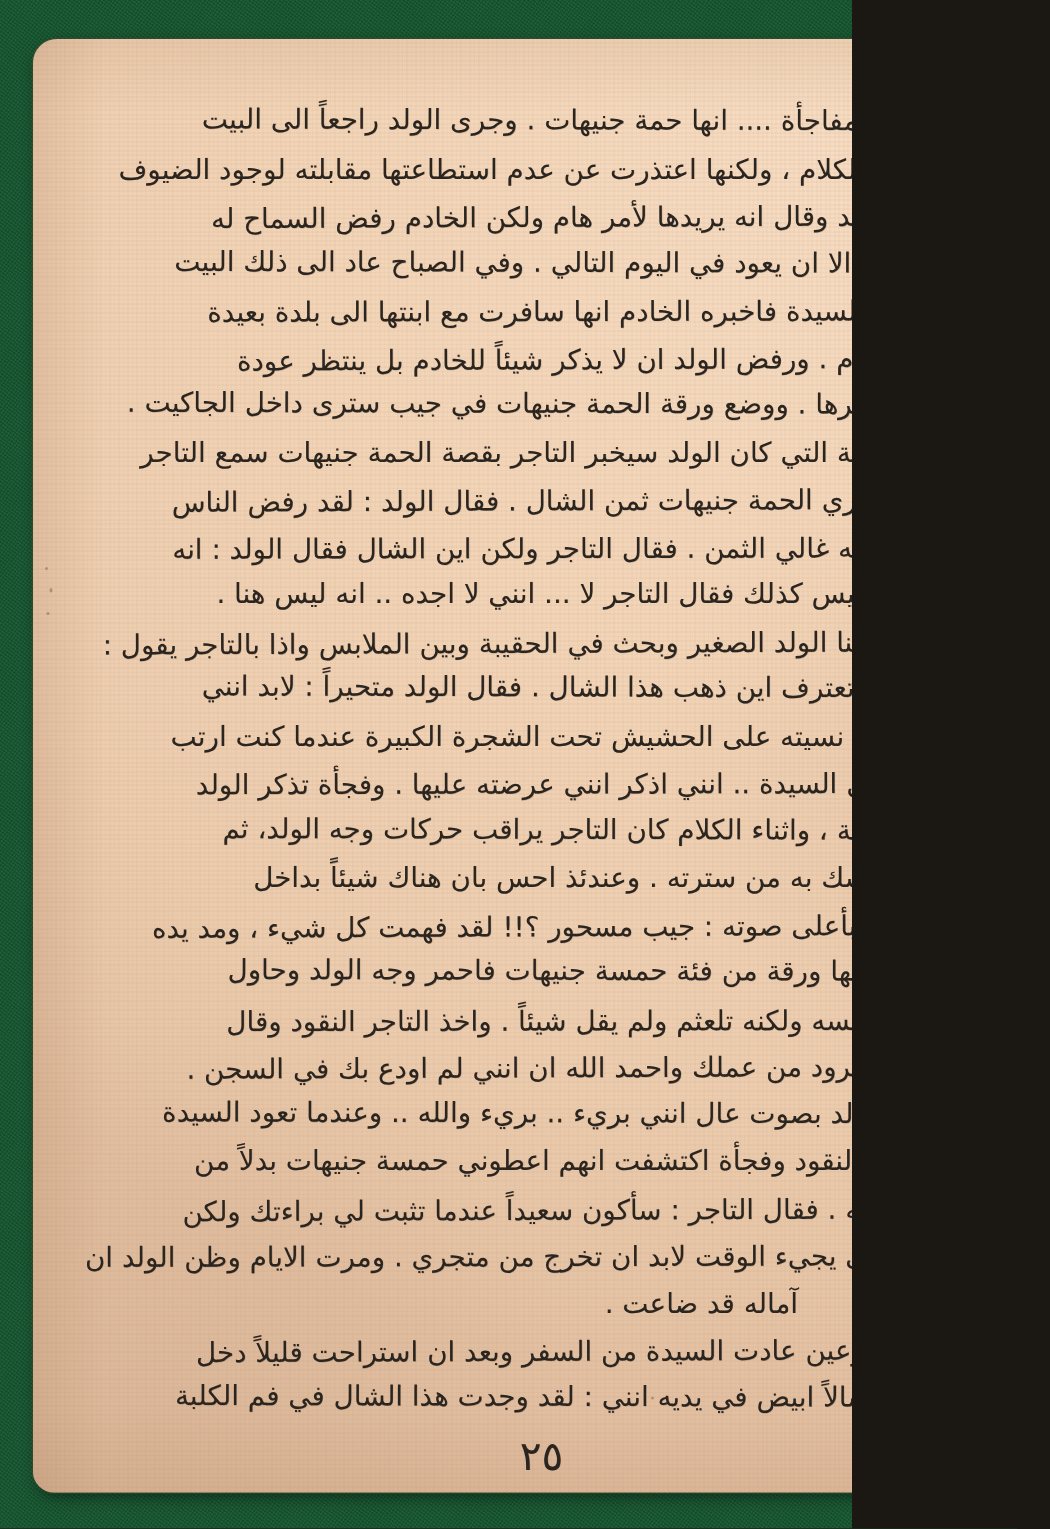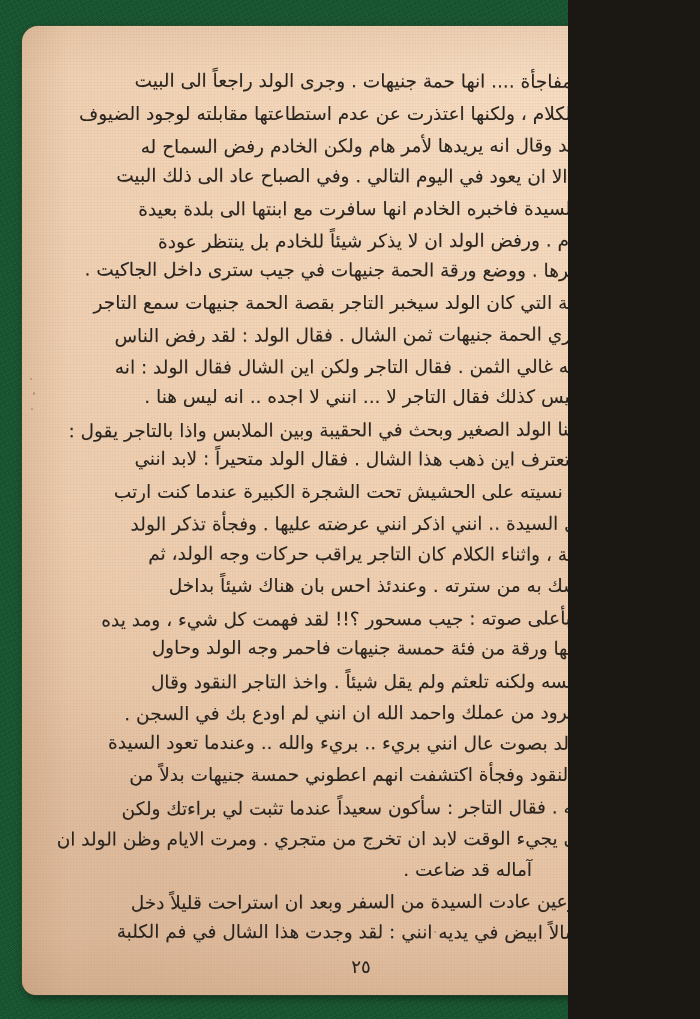--- a/index.html
+++ b/index.html
@@ -113,21 +113,21 @@
   .ms-line.indent-xl { padding-right: 150px; }
 
   #folio {
     position: absolute;
     left: 0;
     right: 0;
     top: 930px;
     text-align: center;
     color: #2b2520;
     font-family: "DejaVu Sans", sans-serif;
-    font-size: 18px;
+    font-size: 27px;
     direction: rtl;
     z-index: 4;
     text-shadow: 0.3px 0.3px 0 rgba(70,50,35,0.30);
   }
 
   
   .speck {
     position: absolute;
     background: rgba(120, 80, 50, 0.42);
     border-radius: 50%;

